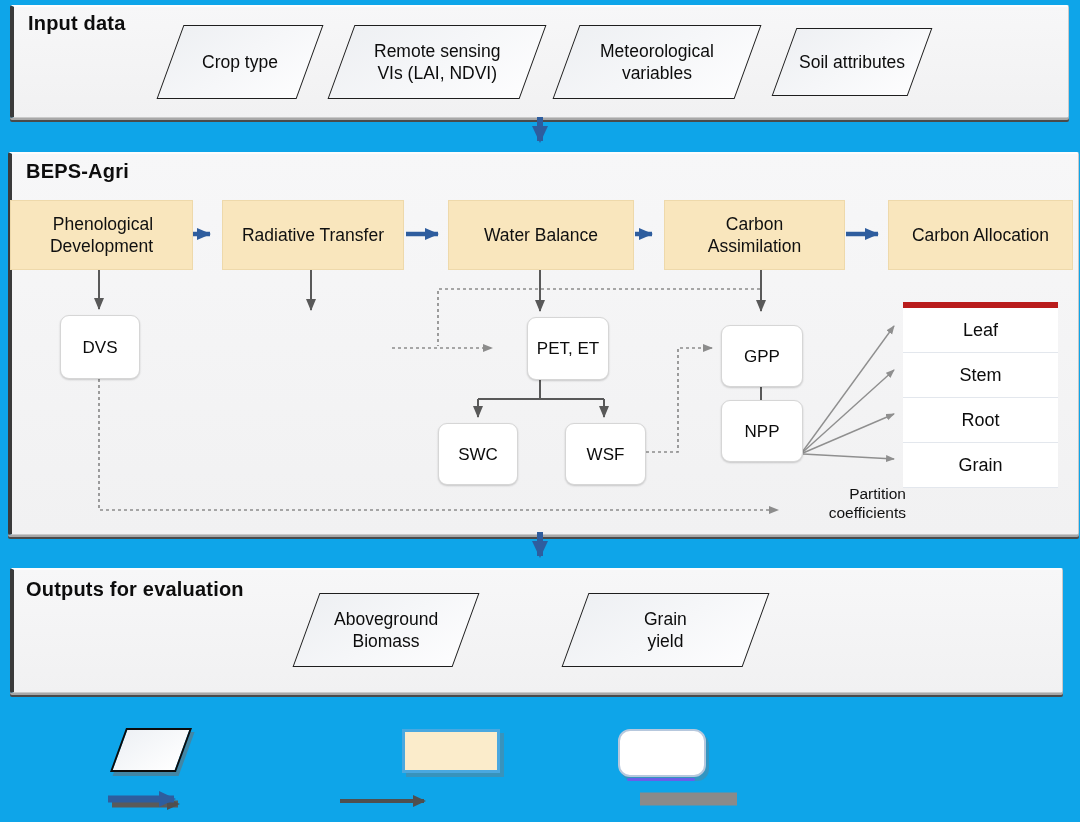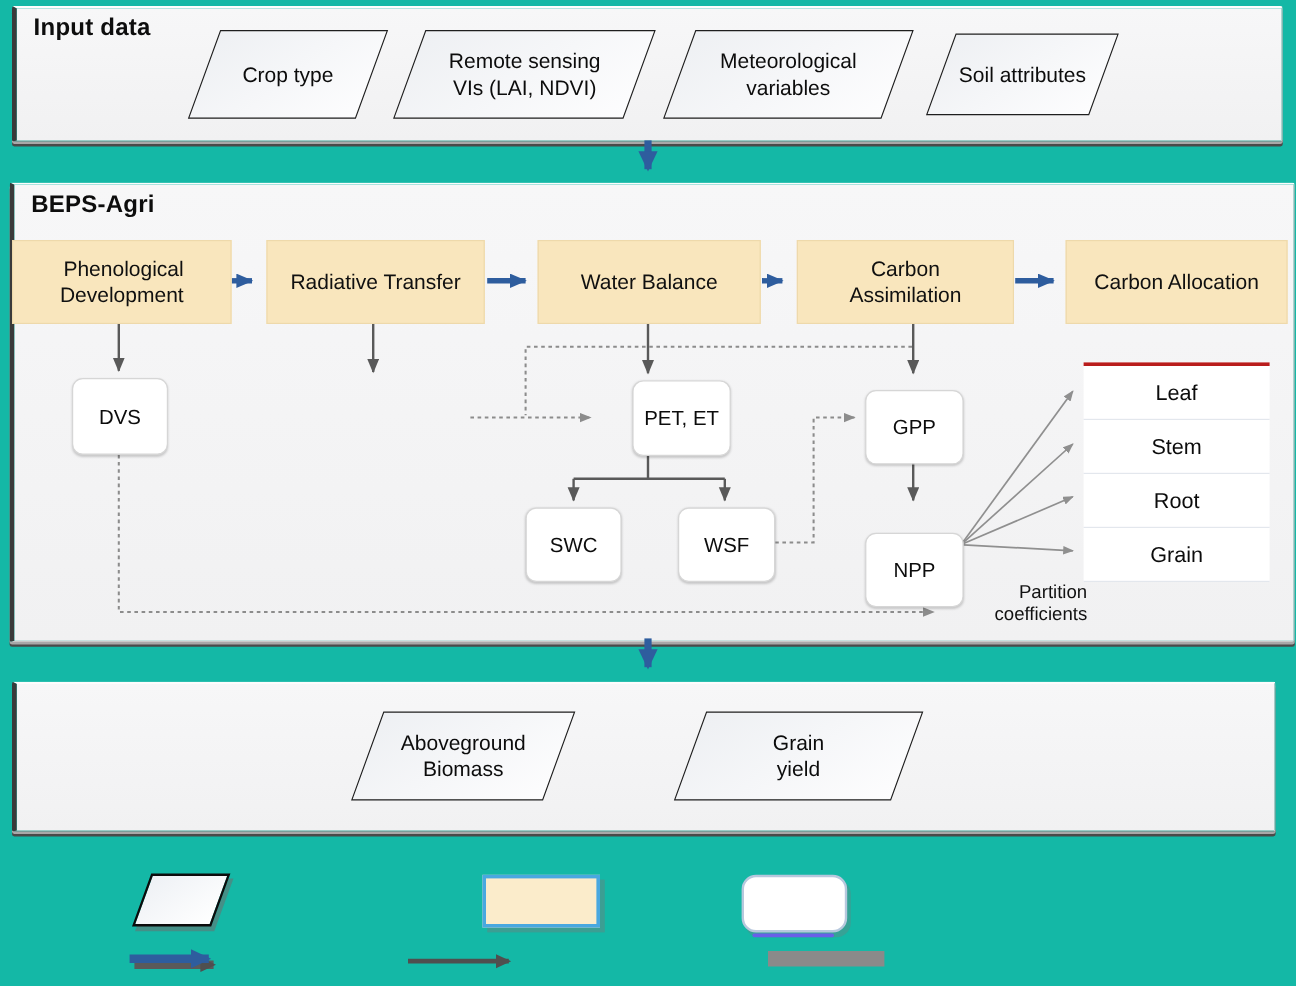--- a/index.html
+++ b/index.html
@@ -1,17 +1,17 @@
 <!DOCTYPE html>
 <html><head>
 <meta charset="utf-8">
 <style>
   html,body{margin:0;padding:0;background:#000;}
   .canvas{
-    position:relative;width:1080px;height:822px;background:#14b8a6;overflow:hidden;
+    position:relative;width:1080px;height:822px;background:#0ea5e9;overflow:hidden;
     font-family:"Liberation Sans","DejaVu Sans",sans-serif;color:#111;
   }
   .panel{
     position:absolute;background:linear-gradient(#f7f7f8,#f1f1f2);
     border:1px solid #c9c9c9;border-top:2px solid #fdfdfd;border-left:4px solid #3a3a3a;
     box-shadow:0 2px 0 #a8a8a8,0 4px 0 #4a4a4a;border-radius:2px;
   }
   .sec-title{position:absolute;font-size:20px;font-weight:700;color:#0d0d0d;letter-spacing:.2px;}
   .ml{white-space:pre-line;}
   
@@ -30,21 +30,21 @@
   .node{
     position:absolute;background:#fff;border:1px solid #d6d6d6;border-radius:9px;
     box-shadow:0 1px 2px rgba(0,0,0,.18);display:flex;align-items:center;justify-content:center;
     text-align:center;font-size:17px;line-height:21px;color:#0c0c0c;
   }
   .alloc-table{position:absolute;left:903px;top:302px;width:155px;}
   .alloc-row{
     height:44px;background:#fff;border-bottom:1px solid #e3e7ed;
     display:flex;align-items:center;justify-content:center;font-size:18px;color:#0c0c0c;
   }
-  .alloc-row:first-child{border-top:3px solid #b91c1c;}
+  .alloc-row:first-child{border-top:6px solid #b91c1c;}
   .partition{
     position:absolute;left:788px;top:484px;width:118px;text-align:right;
     font-size:15.5px;line-height:19px;color:#111;
   }
   svg.wires{position:absolute;left:0;top:0;pointer-events:none;}
   
   .lg-para{
     position:absolute;left:118px;top:728px;width:62px;height:40px;transform:skewX(-20deg);
     background:linear-gradient(135deg,#eef1f5,#ffffff);border:2.5px solid #0c0c0c;
     box-shadow:4px 4px 0 rgba(110,110,110,.55);
@@ -118,20 +118,21 @@
     <path d="M99,379 L99,510 L778,510" stroke="#8c8c8c" stroke-width="1.7" stroke-dasharray="3 3" fill="none" marker-end="url(#mDash)"></path>
 
     <path d="M112,804 L178,804" stroke="#5a5a5a" stroke-width="7" fill="none" marker-end="url(#mLegendGray)"></path>
     <path d="M108,799 L174,799" stroke="#2e5d9e" stroke-width="7" fill="none" marker-end="url(#mBlueBig)"></path>
     <path d="M340,801 L424,801" stroke="#4f4f4f" stroke-width="4" fill="none" marker-end="url(#mLegendGray)"></path>
     <path d="M640,799 L737,799" stroke="#8a8a8a" stroke-width="13" fill="none"></path>
   </svg>
 
   <div class="sec-title" style="left:28px;top:12px;">Input data</div>
   <div class="sec-title" style="left:26px;top:160px;">BEPS-Agri</div>
+  <div class="sec-title" style="left:26px;top:578px;">Outputs for evaluation</div>
 
   <div class="para" style="left:170px;top:25px;width:138px;height:72px;">
     <span class="lbl ml">Crop type</span>
   </div>
   <div class="para" style="left:341px;top:25px;width:190px;height:72px;">
     <span class="lbl ml">Remote sensing
 VIs (LAI, NDVI)</span>
   </div>
   <div class="para" style="left:566px;top:25px;width:180px;height:72px;">
     <span class="lbl ml">Meteorological
@@ -147,21 +148,21 @@
   <div class="module ml" style="left:448px;top:200px;width:184px;">Water Balance</div>
   <div class="module ml" style="left:664px;top:200px;width:179px;">Carbon
 Assimilation</div>
   <div class="module ml" style="left:888px;top:200px;width:183px;">Carbon Allocation</div>
 
   <div class="node ml" style="left:60px;top:315px;width:78px;height:62px;">DVS</div>
   <div class="node ml" style="left:500px;top:317px;width:80px;height:61px;margin-left:27px;">PET, ET</div>
   <div class="node ml" style="left:438px;top:423px;width:78px;height:60px;">SWC</div>
   <div class="node ml" style="left:565px;top:423px;width:79px;height:60px;">WSF</div>
   <div class="node ml" style="left:721px;top:325px;width:80px;height:60px;">GPP</div>
-  <div class="node ml" style="left:721px;top:444px;width:80px;height:60px;">NPP</div>
+  <div class="node ml" style="left:721px;top:400px;width:80px;height:60px;">NPP</div>
 
   <div class="alloc-table">
     <div class="alloc-row">Leaf</div>
     <div class="alloc-row">Stem</div>
     <div class="alloc-row">Root</div>
     <div class="alloc-row">Grain</div>
   </div>
 
   <div class="partition ml">Partition
 coefficients</div>

